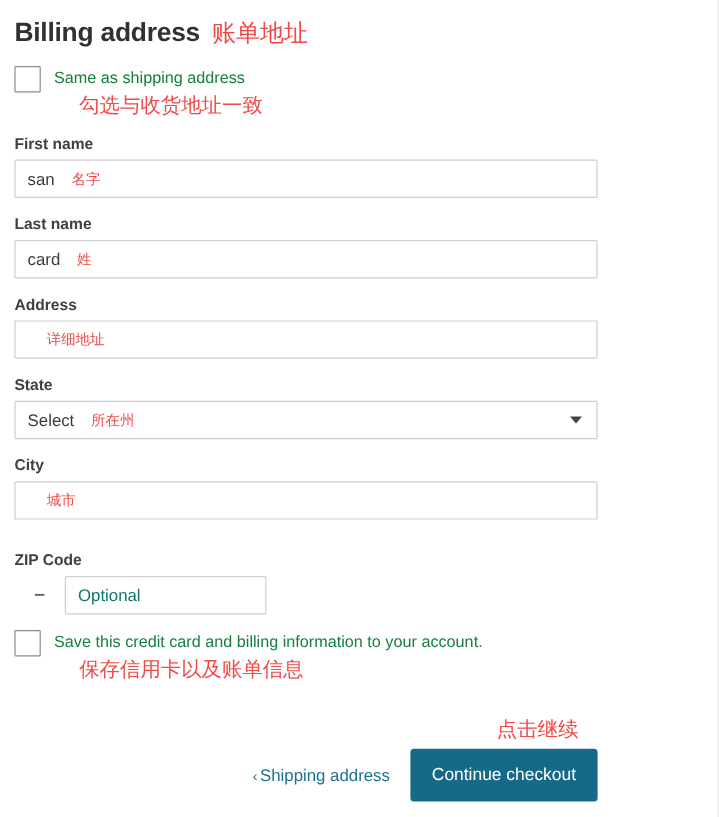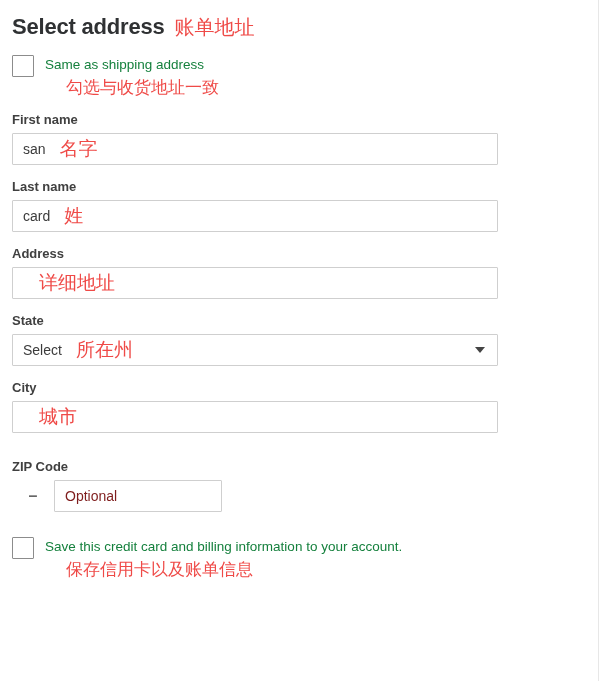--- a/index.html
+++ b/index.html
@@ -99,21 +99,21 @@
     display: flex;
     align-items: center;
     padding: 0 10px;
     font-size: 14px;
     color: #3b3b3b;
     border-radius: 1px;
   }
   .control .val { white-space: nowrap; }
   .control .annot {
     margin-left: 14px;
-    font-size: 19px;
+    font-size: 12px;
   }
   .control.empty .annot { margin-left: 16px; }
   .select .caret {
     position: absolute;
     right: 12px;
     top: 50%;
     transform: translateY(-50%);
     width: 0;
     height: 0;
     border-left: 5px solid transparent;
@@ -133,21 +133,21 @@
     margin: 0 14px;
     color: #666;
     font-size: 16px;
     flex: 0 0 auto;
     font-weight: bold;
   }
   .zip-opt {
     width: 168px;
     color: #c9c9c9;
   }
-  .placeholder { color: #7f1d1d; font-size: 14px; }
+  .placeholder { color: #0f766e; font-size: 14px; }
 
   .state-gap { margin-top: 25px; }
 
   
   .footer {
     position: absolute;
     left: 12px;
     top: 596px;
     width: 486px;
     height: 80px;
@@ -189,21 +189,21 @@
     white-space: nowrap;
   }
 </style>
 </head>
 <body>
 
 <div class="page">
   <div class="inner">
 
     <div class="title-row">
-      <span class="page-title">Select address</span>
+      <span class="page-title">Billing address</span>
       <span class="annot title-annot">账单地址</span>
     </div>
 
     <div class="check-row">
       <span class="checkbox"></span>
       <span class="check-label">Same as shipping address</span>
     </div>
     <div class="check-annot-row">
       <span class="annot">勾选与收货地址一致</span>
     </div>
@@ -252,23 +252,30 @@
     <div class="field state-gap">
       <div class="field-label">ZIP Code</div>
       <div class="zip-row">
         <div class="zip-dash">–</div>
         <div class="control zip-opt">
           <span class="placeholder">Optional</span>
         </div>
       </div>
     </div>
 
-    <div class="check-row" style="margin-top:24px">
+    <div class="check-row" style="margin-top:12px">
       <span class="checkbox"></span>
       <span class="check-label">Save this credit card and billing information to your account.</span>
     </div>
     <div class="check-annot-row">
       <span class="annot">保存信用卡以及账单信息</span>
     </div>
 
   </div>
 
+  <div class="footer">
+    <div class="footer-annot">点击继续</div>
+    <div class="footer-actions">
+      <a class="ship-link" href="#"><span class="chev">‹</span><span>Shipping address</span></a>
+      <button class="continue-btn">Continue checkout</button>
+    </div>
+  </div>
 </div>
 
 </body></html>

